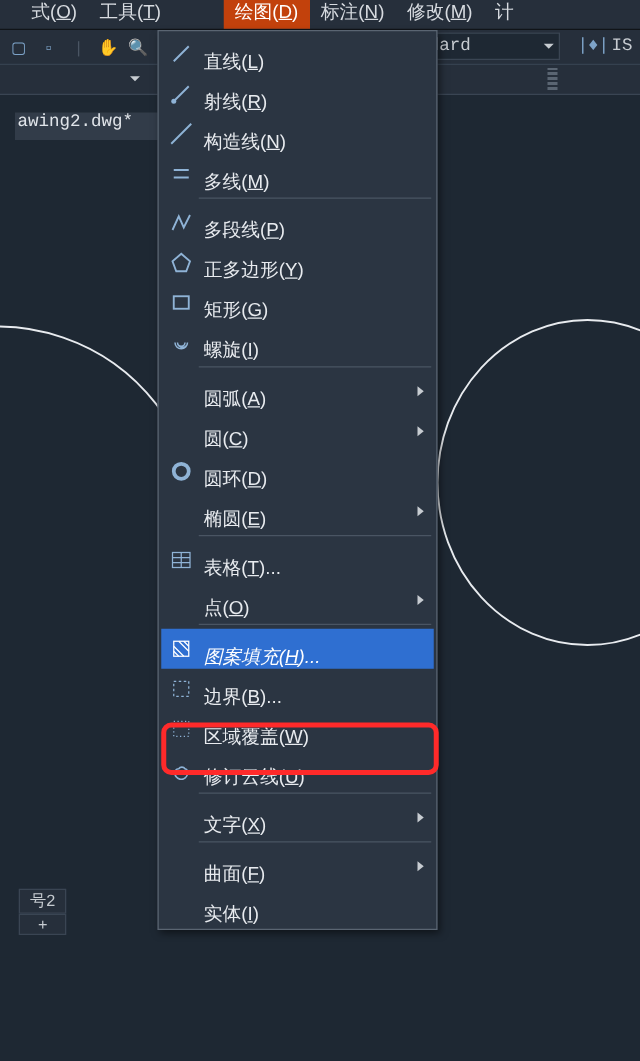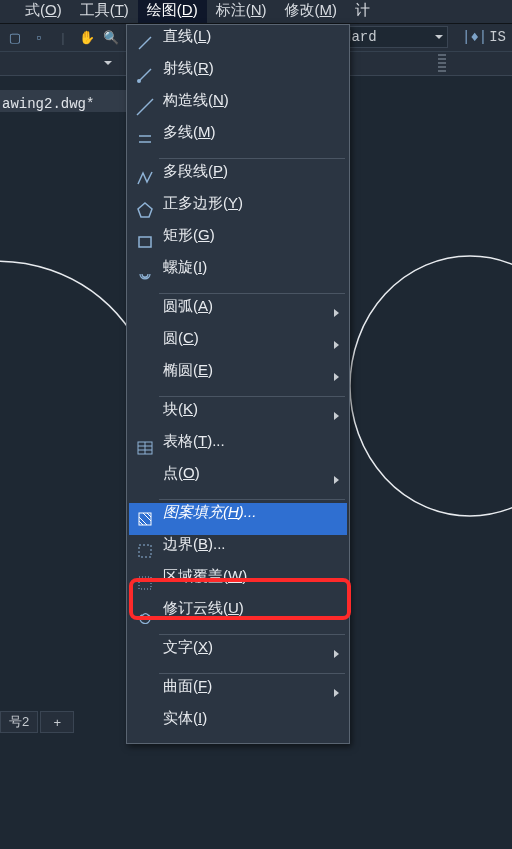--- a/index.html
+++ b/index.html
@@ -28,22 +28,23 @@
     border-bottom: 1px solid #101418;
   }
   .menubar .mitem {
     padding: 0 9px;
     height: 24px;
     line-height: 22px;
     color: #d7dbe0;
     white-space: nowrap;
   }
   .menubar .mitem.active {
-    background: #0f172a;
+    background: #c2410c;
     color: #fff;
+    margin-left: 41px;
   }
   .menubar .mitem .u { text-decoration: underline; }
 
   
   .toolbar2 {
     position: absolute;
     top: 24px; left: 0; right: 0;
     height: 28px;
     background: #262f3b;
     border-bottom: 1px solid #35414f;
@@ -109,36 +110,37 @@
   }
   .toolbar3 .grip {
     position:absolute; left:438px; top:2px;
     width:8px; height:18px;
     background: repeating-linear-gradient(0deg,#5a6572 0 2px,transparent 2px 4px);
   }
 
   
   .doc-tab {
     position: absolute;
-    top: 90px; left: 0;
+    top: 90px; left: 12px;
     height: 22px;
     width: 128px;
     background: #323c49;
     color:#e1e5ea;
     font-family:"Courier New",monospace;
     font-size:14px;
-    display:flex;align-items:flex-end;
+    display:flex;align-items:flex-start;
     padding-left:2px;
   }
 
   .bottom-tabs {
     position:absolute;
-    left:0; top: 711px;
+    left:15px; top: 711px;
     height:22px;
     display:flex;
+    flex-direction:column;
   }
   .bottom-tabs .btab {
     min-width:34px;
     padding:0 8px;
     background:#262f3b;
     color:#c7ccd1;
     font-size:13px;
     border:1px solid #3a4553;
     display:flex;align-items:center;justify-content:center;
     margin-right:2px;
@@ -161,21 +163,21 @@
     width: 224px;
     background: #2b3542;
     border: 1px solid #5a6572;
     box-shadow: 2px 3px 6px rgba(0,0,0,0.5);
     padding: 2px 2px;
     z-index: 50;
   }
   .dditem {
     height: 32px;
     display:flex;
-    align-items:flex-start;
+    align-items:flex-end;
     color:#e8ebef;
     font-size:15px;
     position:relative;
     padding-left: 34px;
   }
   .dditem .icon {
     position:absolute; left:5px; top:5px;
     width:22px;height:22px;
     display:flex;align-items:center;justify-content:center;
     color:#8fb3d6;
@@ -343,30 +345,33 @@
       <span class="icon"></span>
       <span class="label">圆弧(<span class="u">A</span>)</span>
       <span class="sub"></span>
     </div>
     <div class="dditem">
       <span class="icon"></span>
       <span class="label">圆(<span class="u">C</span>)</span>
       <span class="sub"></span>
     </div>
     <div class="dditem">
+      <span class="icon">
+        <svg width="18" height="18">
+          <circle cx="9" cy="9" r="6" fill="none" stroke="#8fb3d6" stroke-width="3"></circle>
+        </svg>
+      </span>
+      <span class="label">圆环(<span class="u">D</span>)</span>
+    </div>
+    <div class="dditem">
       <span class="icon"></span>
       <span class="label">椭圆(<span class="u">E</span>)</span>
       <span class="sub"></span>
     </div>
     <div class="ddsep"></div>
-    <div class="dditem">
-      <span class="icon"></span>
-      <span class="label">块(<span class="u">K</span>)</span>
-      <span class="sub"></span>
-    </div>
     <div class="dditem">
       <span class="icon">
         <svg width="18" height="18">
           <rect x="2" y="3" width="14" height="12" fill="none" stroke="#8fb3d6"></rect>
           <line x1="2" y1="7" x2="16" y2="7" stroke="#8fb3d6"></line>
           <line x1="2" y1="11" x2="16" y2="11" stroke="#8fb3d6"></line>
           <line x1="9" y1="3" x2="9" y2="15" stroke="#8fb3d6"></line>
         </svg>
       </span>
       <span class="label">表格(<span class="u">T</span>)...</span>

